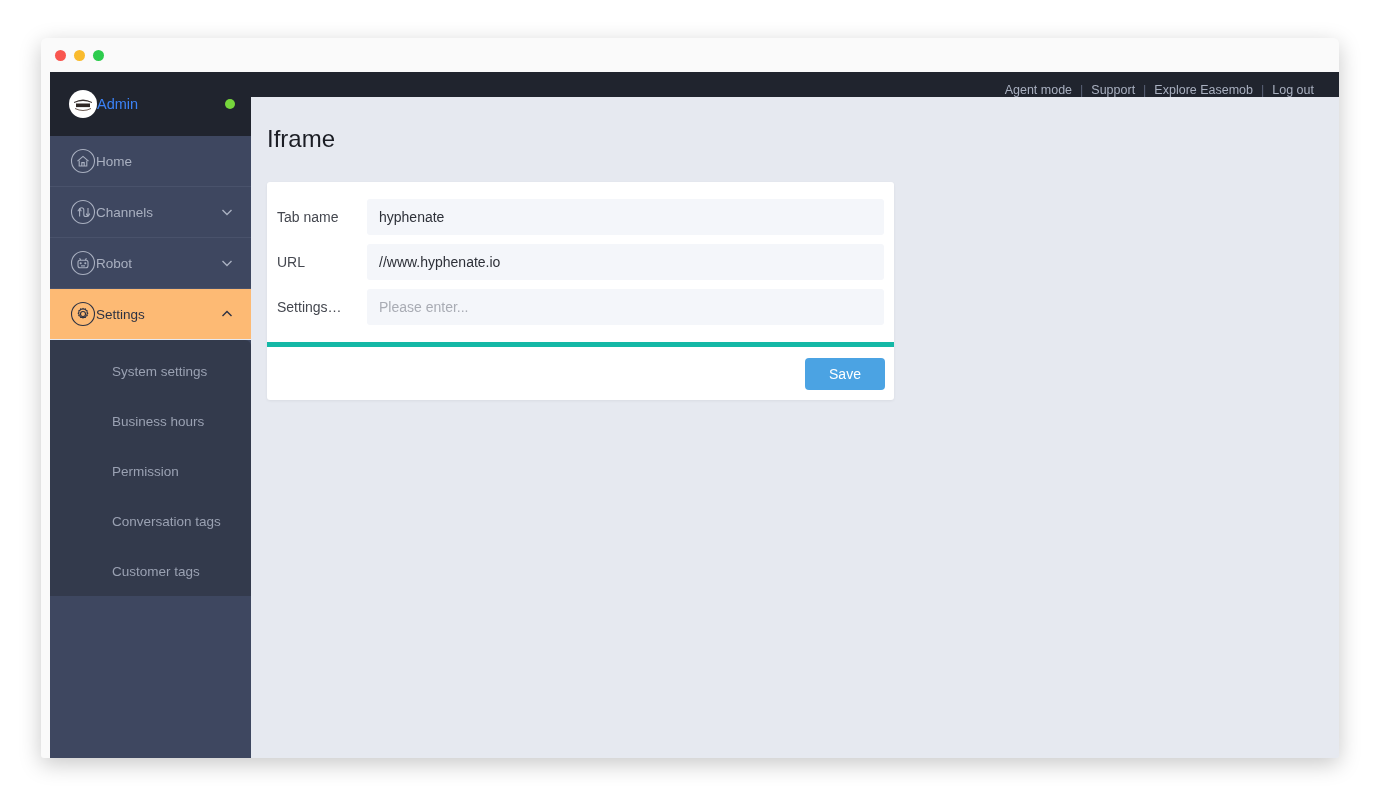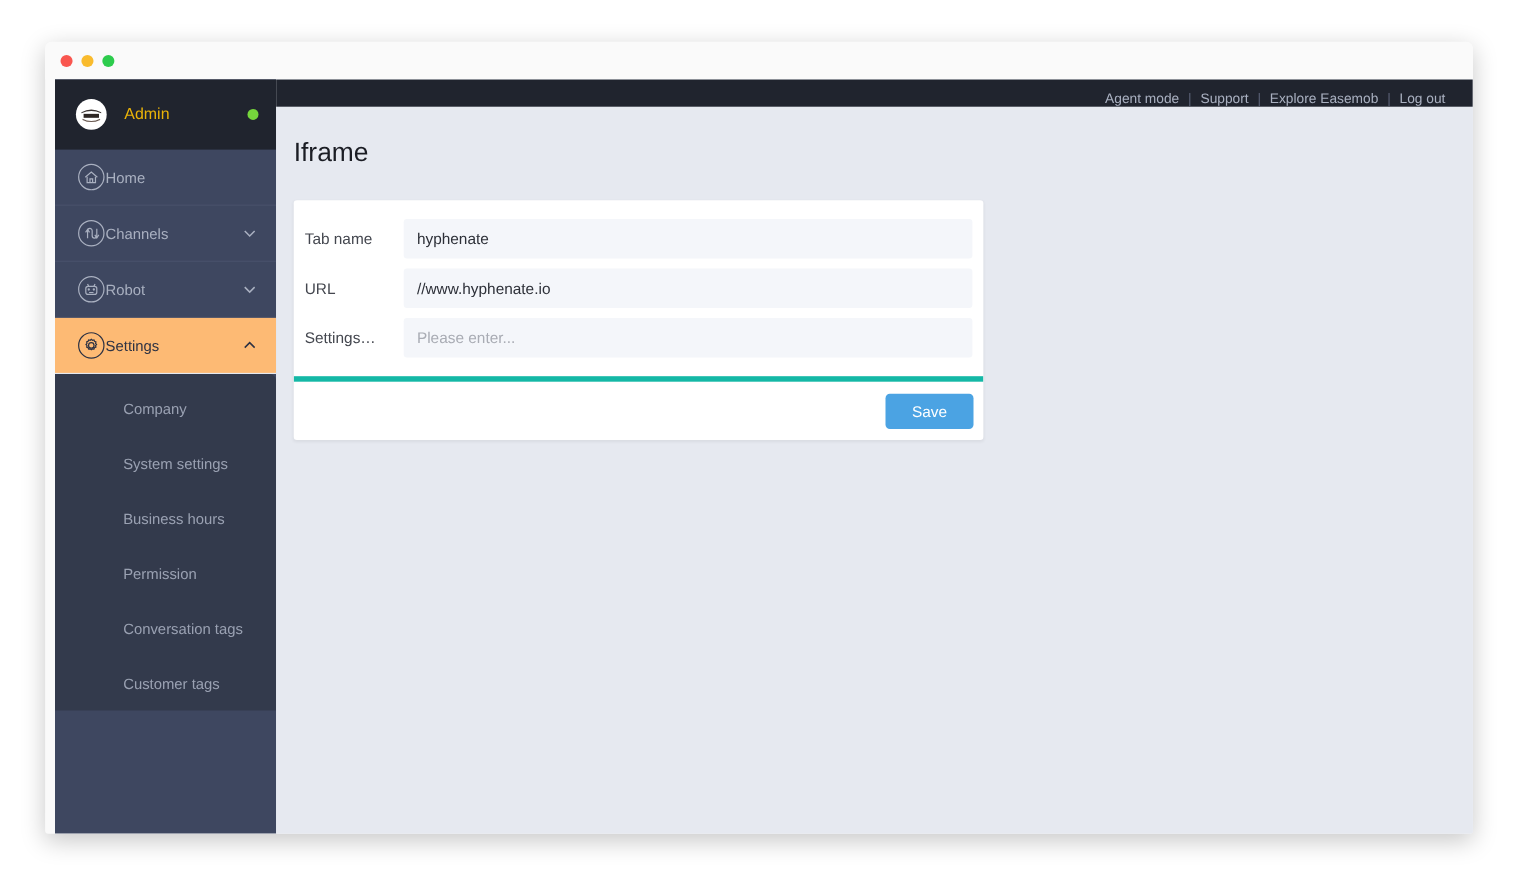--- a/index.html
+++ b/index.html
@@ -62,23 +62,22 @@
     border-radius: 50%;
     background: #ffffff;
     flex: 0 0 28px;
     display: flex;
     align-items: center;
     justify-content: center;
     overflow: hidden;
   }
   .avatar svg { display: block; }
   .sb-user {
-    color: #eab308;
+    color: #3b82f6;
     font-size: 14.5px;
-    margin-left: 16px;
     flex: 1;
     white-space: nowrap;
   }
   .status-dot {
     width: 10px; height: 10px;
     border-radius: 50%;
     background: #76d63c;
     flex: 0 0 10px;
   }
 
@@ -303,23 +302,20 @@
           <span class="chev">
             <svg width="16" height="16" viewBox="0 0 16 16" fill="none" stroke="#2d3243" stroke-width="1.4">
               <path d="M3.5 10 L8 5.5 L12.5 10"></path>
             </svg>
           </span>
         </div>
       </div>
 
       <div class="submenu">
         <div class="sub-item">
-            <span>Company</span>
-          </div>
-        <div class="sub-item">
             <span>System settings</span>
           </div>
         <div class="sub-item">
             <span>Business hours</span>
           </div>
         <div class="sub-item">
             <span>Permission</span>
           </div>
         <div class="sub-item">
             <span>Conversation tags</span>

